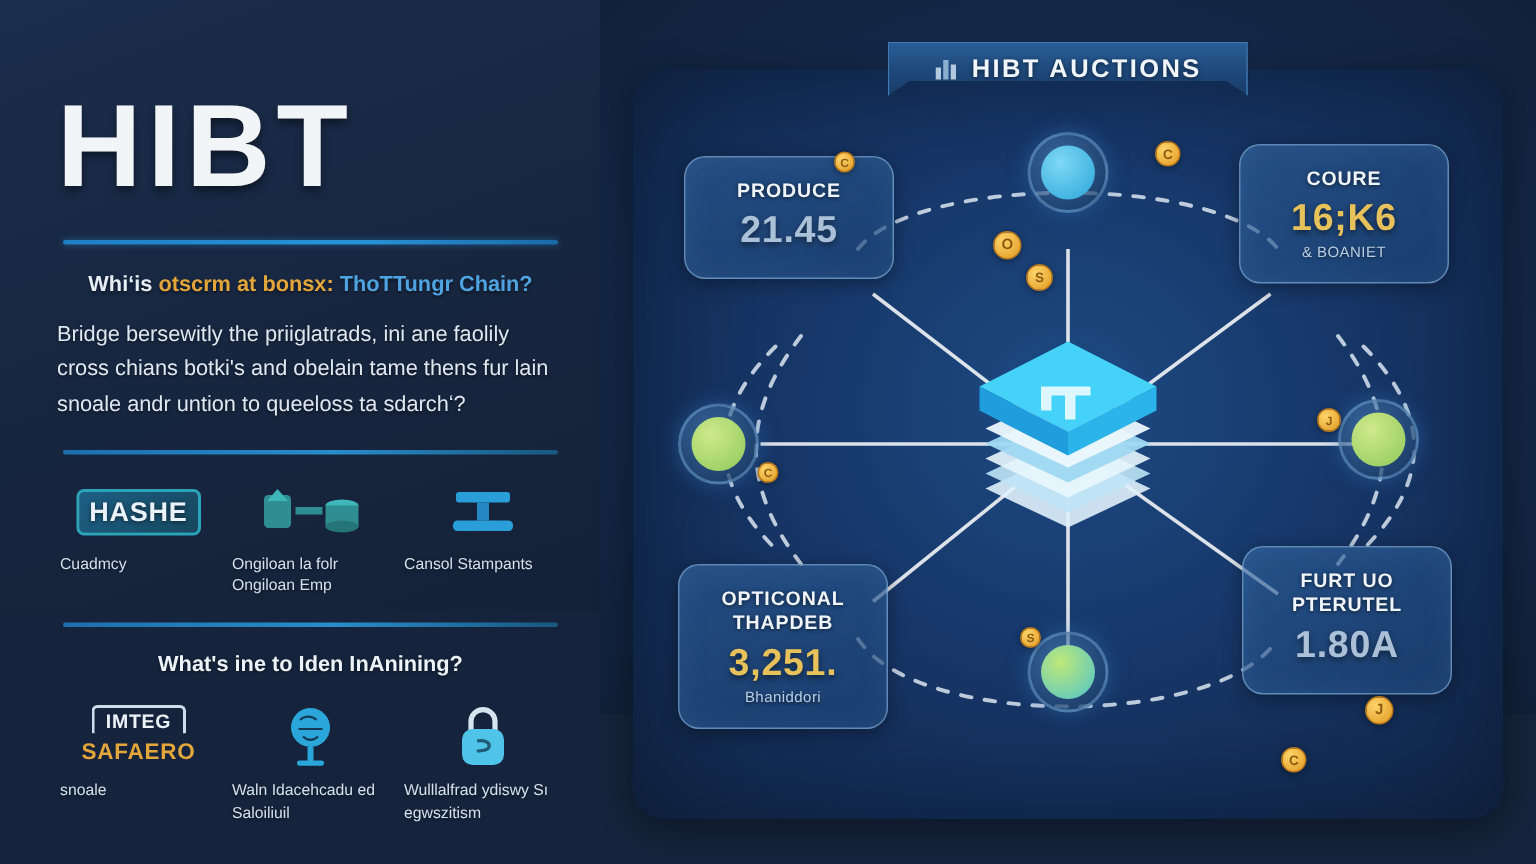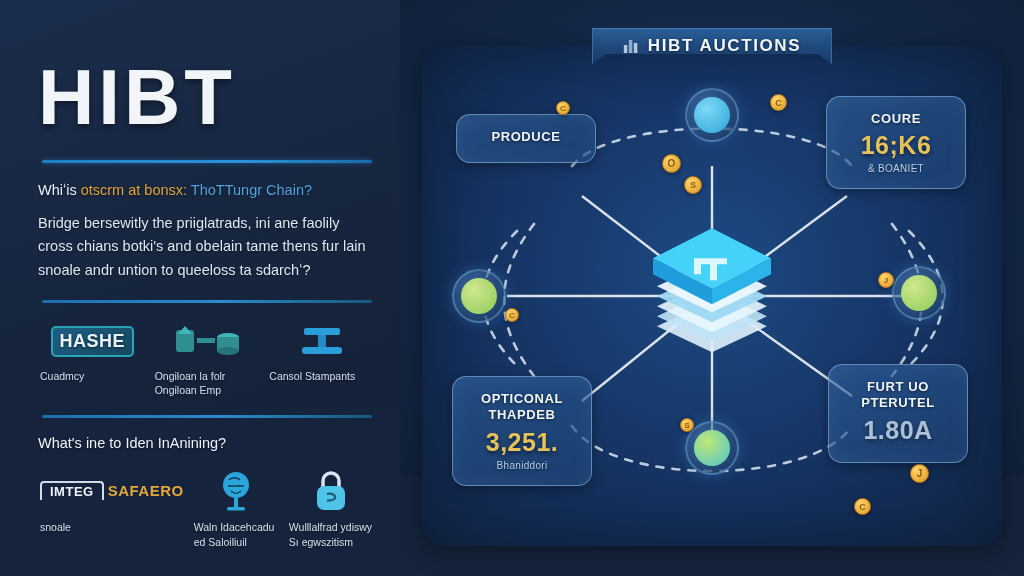--- a/index.html
+++ b/index.html
@@ -24,23 +24,24 @@
     text-shadow:0 3px 6px rgba(0,0,0,.45);
     margin-top:18px;
   }
   .rule {
     height:3px; border-radius:2px;
     background:linear-gradient(90deg,#1f7fc4 0%,#2a93d8 60%,#1a6aa8 100%);
     margin:24px 4px 18px 4px;
     box-shadow:0 0 5px rgba(45,150,220,.5);
   }
   .q-line {
-    font-size:14.5px; font-weight:normal; line-height:1.3;
+    font-size:14.5px; font-weight:bold; line-height:1.3;
     margin-bottom:12px;
     text-shadow:0 1px 2px rgba(0,0,0,.5);
+    text-align:center;
   }
   .q-w { color:#e8eef5; }
   .q-gold { color:#e2a63a; }
   .q-blue { color:#4fa3e0; }
   .body-copy {
     font-size:14.5px; line-height:1.62; color:#dfe7f0;
     text-shadow:0 1px 2px rgba(0,0,0,.45);
     max-width:330px;
   }
   .rule2 {
@@ -197,21 +198,21 @@
 
     </div>
 
     <div class="rule2"></div>
 
     <div class="q-line" style="color:#eef3f9;">What's ine to Iden InAnining?</div>
 
     <div class="feat-row" style="margin-top:10px;">
 
       <div class="feat">
-        <div class="gfx" style="height:52px;flex-direction:row;gap:4px;">
+        <div class="gfx" style="height:52px;flex-direction:column;gap:4px;">
           <span class="cap-white-strong" style="border:2px solid #cfdcea;border-bottom:none;border-radius:4px 4px 0 0;padding:1px 8px;">IMTEG</span>
           <span class="cap-gold">SAFAERO</span>
         </div>
         <div class="cap">snoale</div>
       </div>
 
       <div class="feat">
         <div class="gfx" style="height:52px;">
           <svg width="44" height="44" viewBox="0 0 44 44" aria-hidden="true">
             <circle cx="22" cy="17" r="13" fill="#2ba6da"></circle>
@@ -264,22 +265,23 @@
         <g stroke="#e8f1fb" stroke-width="2.6" stroke-dasharray="7 9" stroke-linecap="round" fill="none" opacity=".8">
           <path d="M150 120 C 190 70, 390 70, 430 120"></path>
           <path d="M150 380 C 190 440, 390 440, 430 380"></path>
           <path d="M95 185 C 50 230, 50 275, 95 320"></path>
           <path d="M487 185 C 532 230, 532 275, 487 320"></path>
           <path d="M112 178 C 72 230, 72 278, 112 330"></path>
           <path d="M470 178 C 510 230, 510 278, 470 330"></path>
         </g>
       </svg>
 
-      <div class="card" style="left:34px;  top:68px;">
+      <div class="card" style="left:34px;  top:58px;">
         <div class="t">PRODUCE</div>
+        <div class="n washed">21.45</div>
         <div class="s"></div>
       </div>
 
       <div class="card" style="left:404px; top:50px;">
         <div class="t">COURE</div>
         <div class="n gold">16;K6</div>
         <div class="s">&amp; BOANIET</div>
       </div>
 
       <div class="card" style="left:30px;  top:330px;">

